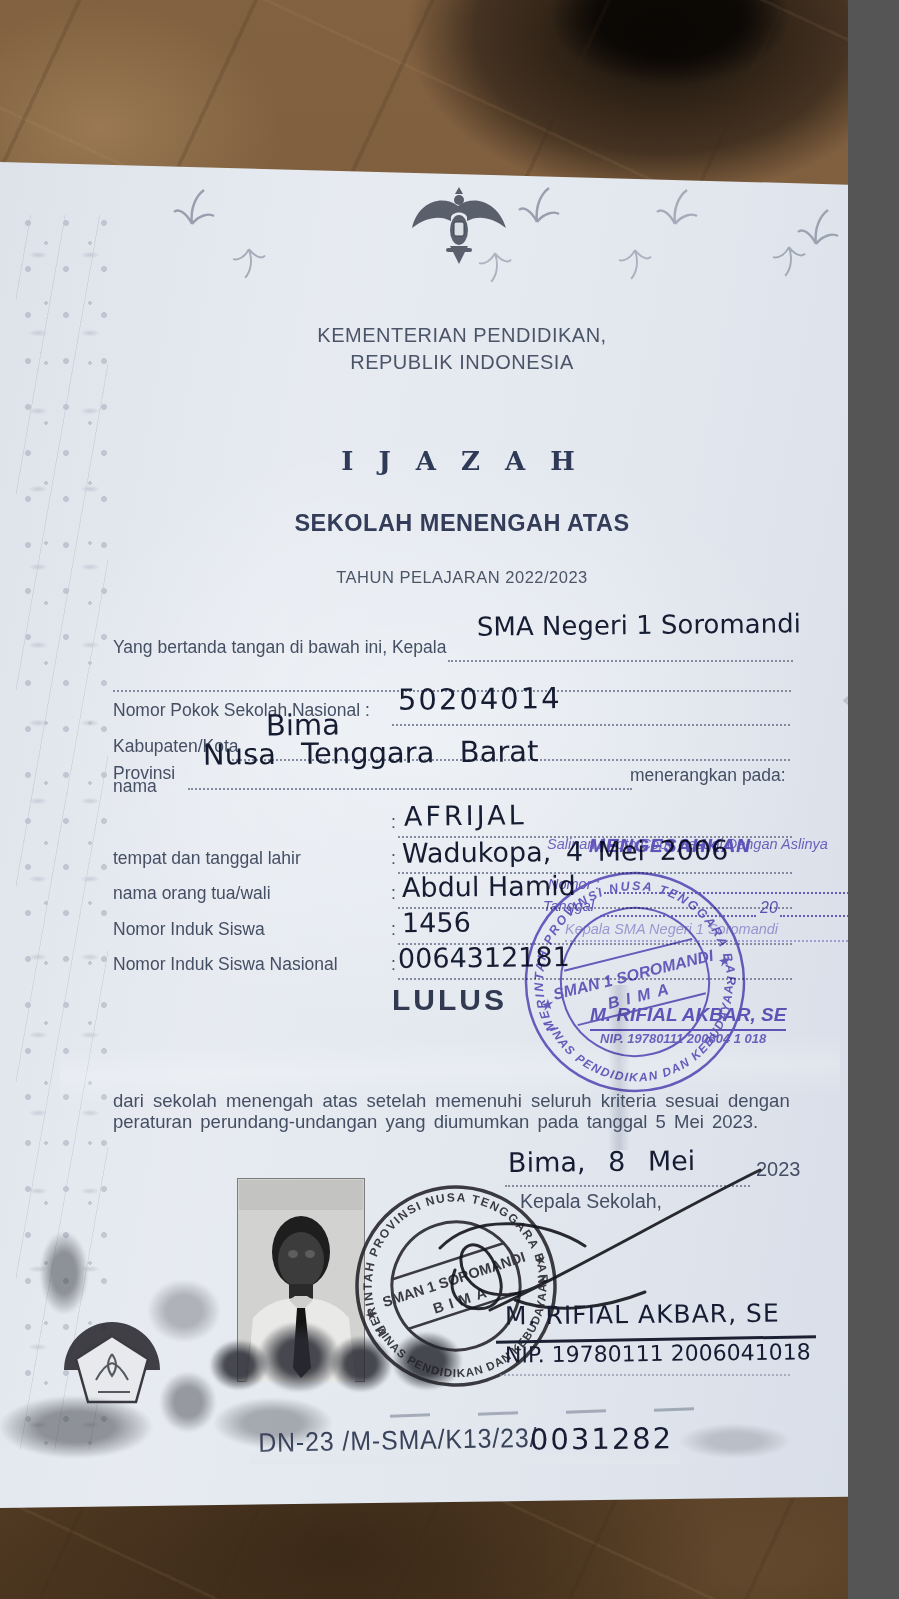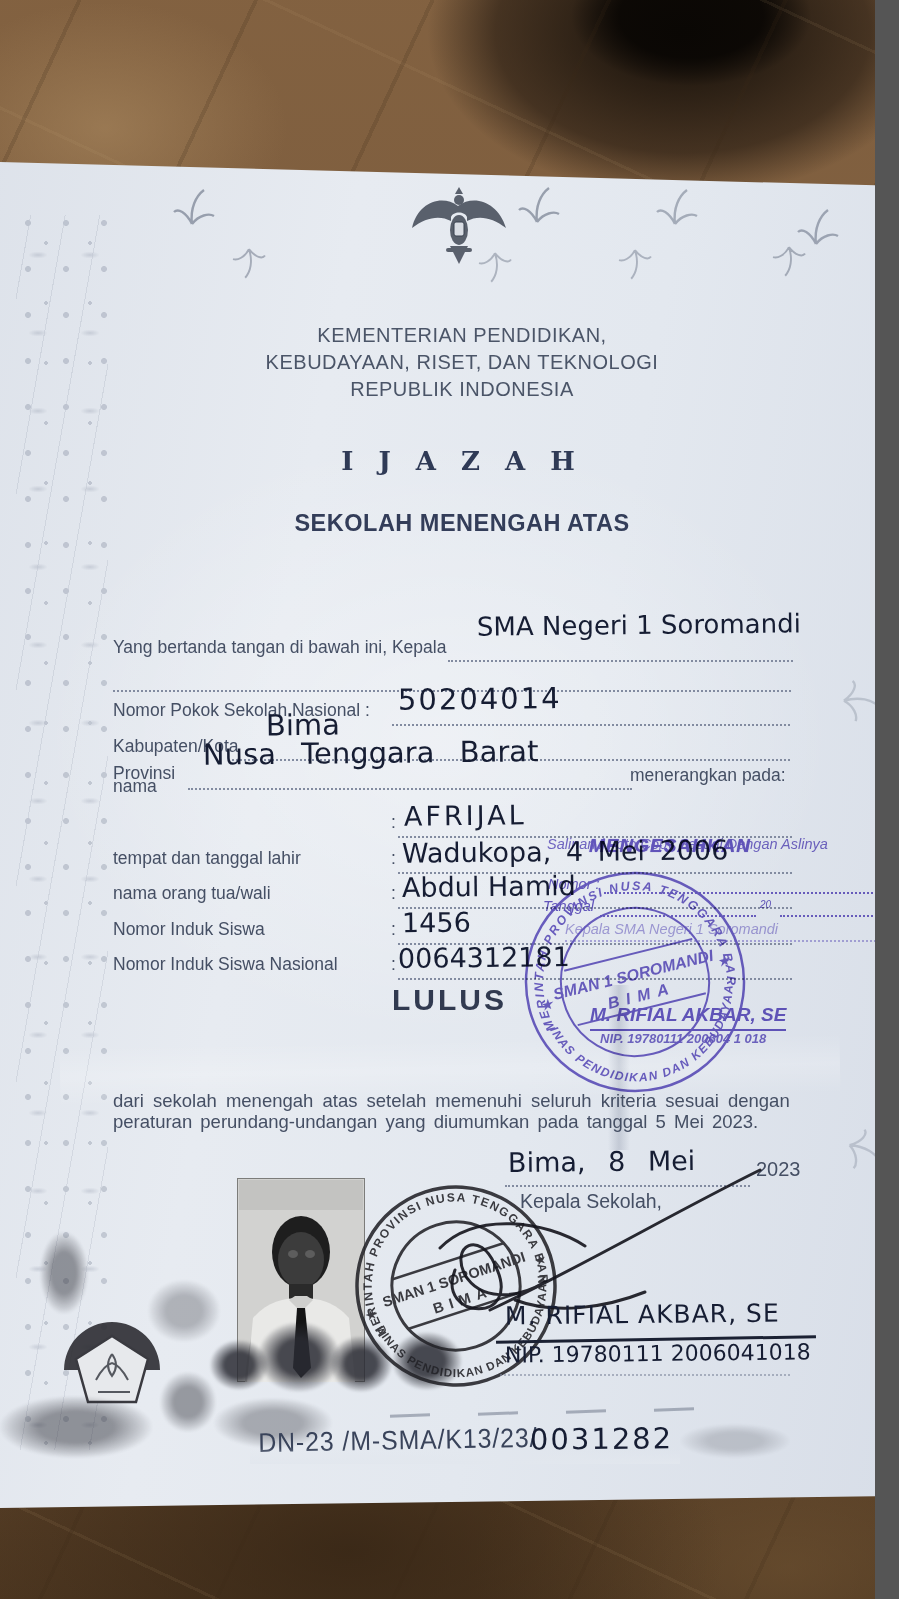--- a/index.html
+++ b/index.html
@@ -1,17 +1,17 @@
 <!DOCTYPE html>
 <html><head>
 <meta charset="utf-8">
 <style>
   html,body{margin:0;padding:0;background:#555;}
   #canvas{position:relative;width:848px;height:1599px;overflow:hidden;
-    font-family:"Liberation Sans",sans-serif;background:#7c5c3d;padding-left:27px;}
+    font-family:"Liberation Sans",sans-serif;background:#7c5c3d;}
   .abs{position:absolute;}
   
   .bg{inset:0;
     background:
       radial-gradient(ellipse 340px 220px at 78% 2%, rgba(10,7,4,.92), rgba(20,13,8,.55) 55%, transparent 75%),
       radial-gradient(ellipse 120px 70px at 79% 1%, #0a0805 60%, transparent 100%),
       radial-gradient(ellipse 260px 180px at 12% 8%, rgba(173,140,98,.55), transparent 70%),
       radial-gradient(ellipse 300px 200px at 95% 45%, rgba(160,126,84,.45), transparent 70%),
       radial-gradient(ellipse 500px 260px at 40% 97%, rgba(52,36,20,.75), transparent 75%),
       radial-gradient(ellipse 420px 240px at 90% 98%, rgba(120,90,55,.5), transparent 75%),
@@ -111,25 +111,25 @@
       </svg>
     <svg class="abs fern" style="left:838px;top:680px;opacity:.25;transform:rotate(80deg)" width="44" height="40" viewBox="0 0 44 40">
         <path d="M20 36 C18 20 24 8 32 2 M20 36 C14 24 6 20 2 24 M20 36 C27 27 37 25 42 28" fill="none" stroke="#5a6478" stroke-width="2.4"></path>
       </svg>
     <svg class="abs fern" style="left:843px;top:1130px;opacity:.25;transform:rotate(100deg)" width="44" height="40" viewBox="0 0 44 40">
         <path d="M20 36 C18 20 24 8 32 2 M20 36 C14 24 6 20 2 24 M20 36 C27 27 37 25 42 28" fill="none" stroke="#5a6478" stroke-width="2.4"></path>
       </svg>
 
     <div class="abs center-blk ministry" style="top:322px">
       <div>KEMENTERIAN PENDIDIKAN,</div>
-      <div>KEBUDAYAAN, RISET, DAN TEKNOLOGI</div>
       <div>REPUBLIK INDONESIA</div>
     </div>
     <div class="abs center-blk title" style="top:446px">I J A Z A H</div>
     <div class="abs center-blk lvl" style="top:510px">SEKOLAH MENENGAH ATAS</div>
+    <div class="abs center-blk year" style="top:568px">TAHUN PELAJARAN 2022/2023</div>
 
     <div class="abs print" style="left:113px;top:637px">Yang bertanda tangan di bawah ini, Kepala</div>
     <div class="abs dots" style="left:448px;top:658px;width:345px"></div>
     <div class="abs hw" style="left:477px;top:610px;font-size:26px">SMA Negeri 1 Soromandi</div>
     <div class="abs dots" style="left:113px;top:688px;width:678px"></div>
 
     <div class="abs print" style="left:113px;top:700px">Nomor Pokok Sekolah Nasional :</div>
     <div class="abs dots" style="left:392px;top:722px;width:398px"></div>
     <div class="abs hw" style="left:398px;top:682px;font-size:29px;letter-spacing:2px">50204014</div>
 
@@ -167,21 +167,21 @@
     <div class="abs dots" style="left:398px;top:976px;width:394px"></div>
     <div class="abs hw" style="left:398px;top:942px;font-size:27px">0064312181</div>
 
     <div class="abs stampwrap" style="left:0;top:0;width:899px;height:1599px;pointer-events:none">
       <div class="abs purp" style="left:560px;top:835px;width:220px;text-align:center;font-weight:bold;font-size:19px;letter-spacing:1px;text-shadow:0 0 1px #8b7dd6">MENGESAHKAN</div>
       <div class="abs purp" style="left:547px;top:836px;font-size:14.5px;opacity:.9">Salinan / Foto Copy Sesuai Dengan Aslinya</div>
       <div class="abs purp" style="left:548px;top:876px;font-size:14.5px">Nomor :</div>
       <div class="abs pdots" style="left:604px;top:890px;width:276px"></div>
       <div class="abs purp" style="left:543px;top:898px;font-size:14.5px">Tanggal</div>
       <div class="abs pdots" style="left:600px;top:913px;width:156px"></div>
-      <div class="abs purp" style="left:760px;top:899px;font-size:10px">20</div>
+      <div class="abs purp" style="left:760px;top:899px;font-size:16px">20</div>
       <div class="abs pdots" style="left:780px;top:913px;width:100px"></div>
       <div class="abs purp" style="left:565px;top:921px;font-size:14.5px;opacity:.55">Kepala SMA Negeri 1 Soromandi</div>
       <div class="abs pdots" style="left:565px;top:938px;width:315px;opacity:.5"></div>
 
       <svg class="abs" style="left:523px;top:870px;transform:rotate(-14deg);opacity:.95" width="224" height="224" viewBox="0 0 224 224">
         <defs>
           <path id="ppTop" d="M24 139 A92 92 0 1 1 200 139"></path>
           <path id="ppBot" d="M17 134 A97 97 0 0 0 207 134"></path>
         </defs>
         <circle cx="112" cy="112" r="109" fill="none" stroke="#6c5cc6" stroke-width="2.5"></circle>

